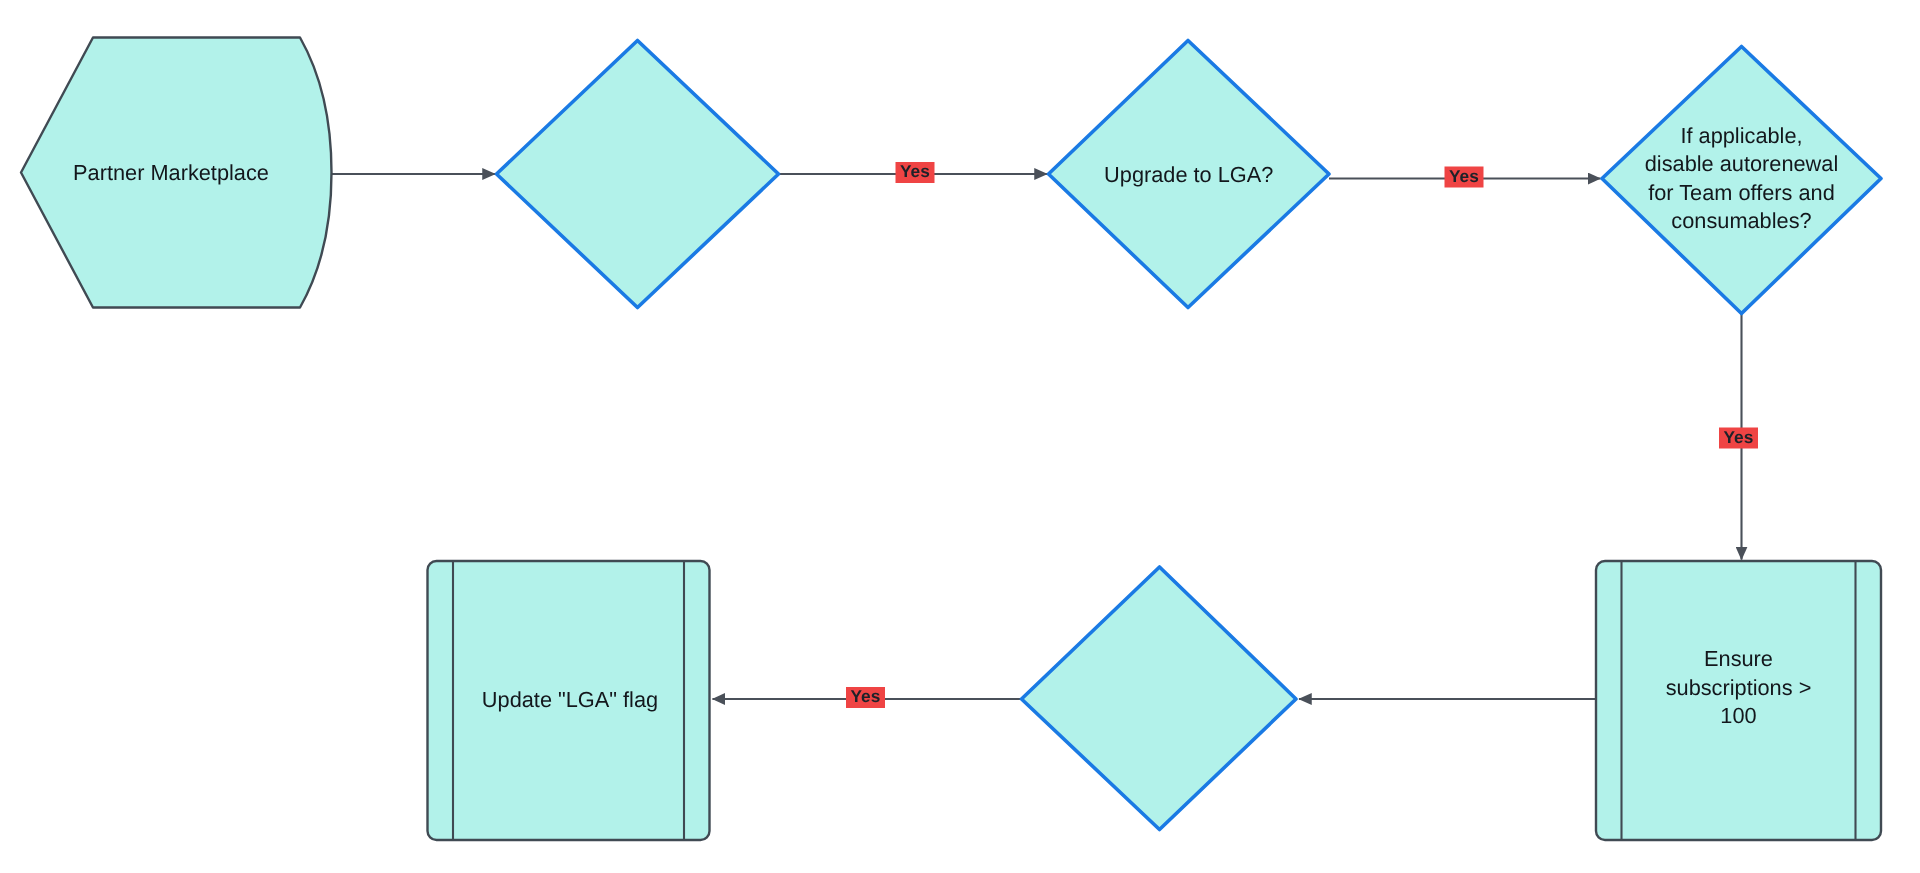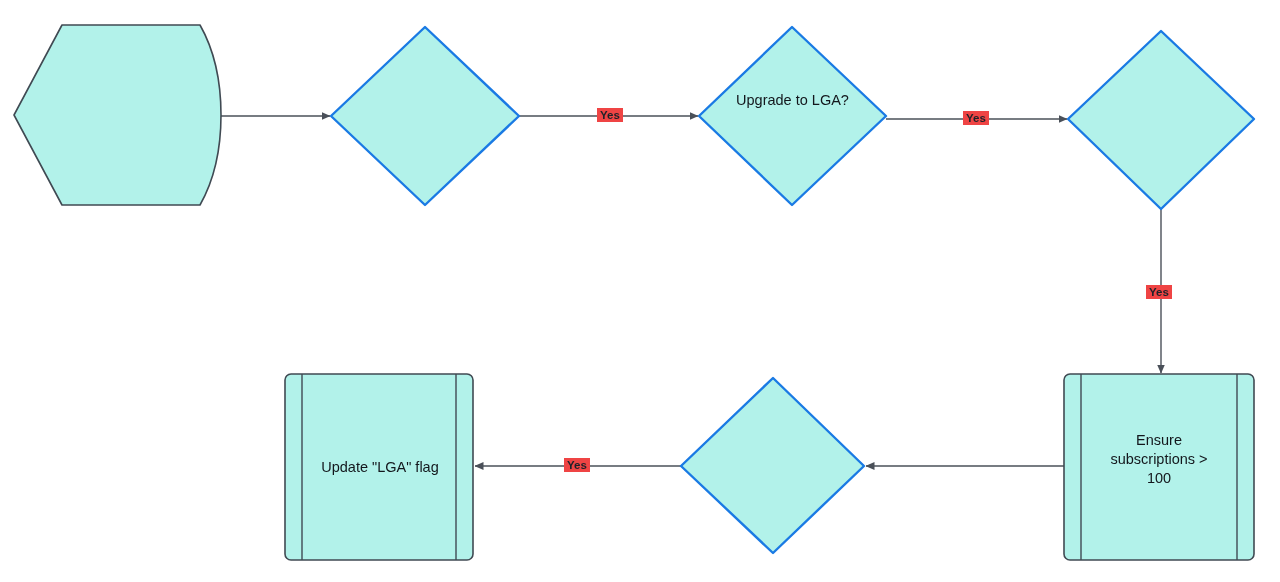--- a/index.html
+++ b/index.html
@@ -102,24 +102,29 @@
       <path d="M 773,378 L 864,466 L 773,553 L 681,466 Z" fill="#b2f2ea" stroke="#1a7ae4" stroke-width="2.4" stroke-linejoin="round"></path>
     </g>
 
     <g>
       <rect x="285" y="374" width="188" height="186" rx="6" ry="6" fill="#b2f2ea" stroke="#404a53" stroke-width="1.6"></rect>
       <line x1="302" y1="374" x2="302" y2="560" stroke="#404a53" stroke-width="1.4"></line>
       <line x1="456" y1="374" x2="456" y2="560" stroke="#404a53" stroke-width="1.4"></line>
     </g>
   </svg>
 
+  <div class="node-label" style="left:14px; top:25px; width:200px; height:182px;">Partner Marketplace</div>
 
 
-  <div class="node-label" style="left:709px; top:11px; width:167px; height:178px;">Upgrade to LGA?</div>
+  <div class="node-label" style="left:709px; top:28px; width:167px; height:178px;">Upgrade to LGA?</div>
 
+  <div class="node-label" style="left:1083px; top:31px; width:156px; height:178px;">If applicable,
+disable autorenewal
+for Team offers and
+consumables?</div>
 
   <div class="node-label" style="left:1084px; top:374px; width:150px; height:171px;">Ensure
 subscriptions &gt;
 100</div>
 
 
   <div class="node-label" style="left:305px; top:374px; width:150px; height:186px;">Update "LGA" flag</div>
 
   <div class="edge-label" style="left:597px; top:108px;">Yes</div>
 

